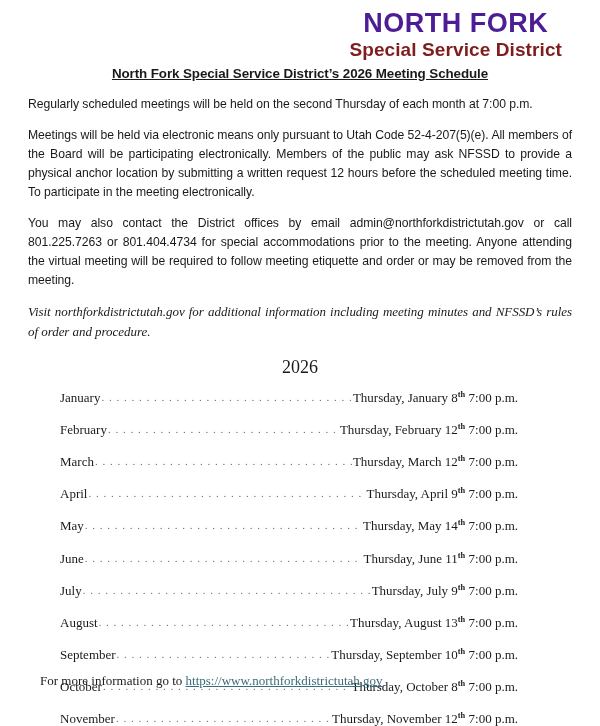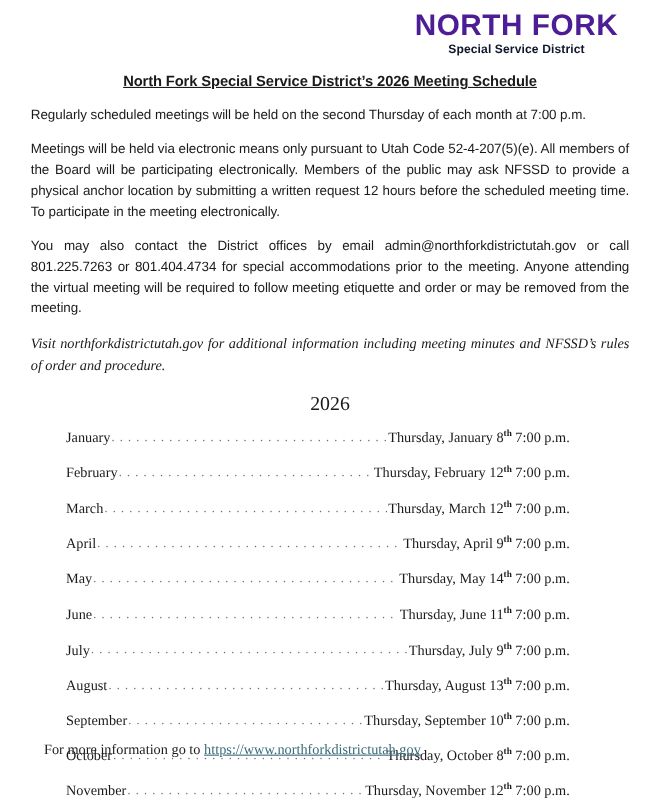--- a/index.html
+++ b/index.html
@@ -30,23 +30,23 @@
     font-weight: bold;
     font-size: 27px;
     letter-spacing: 0.5px;
     color: #4c1d95;
     display: block;
     white-space: nowrap;
   }
   .logo-sub {
     font-family: "Liberation Sans", sans-serif;
     font-weight: bold;
-    font-size: 11px;
+    font-size: 19px;
     letter-spacing: 0.1px;
-    color: #0f172a;
+    color: #7f1d1d;
     display: block;
     margin-top: 3px;
     white-space: nowrap;
   }
 
   
   .doc {
     position: absolute;
     top: 66px;
     left: 28px;

